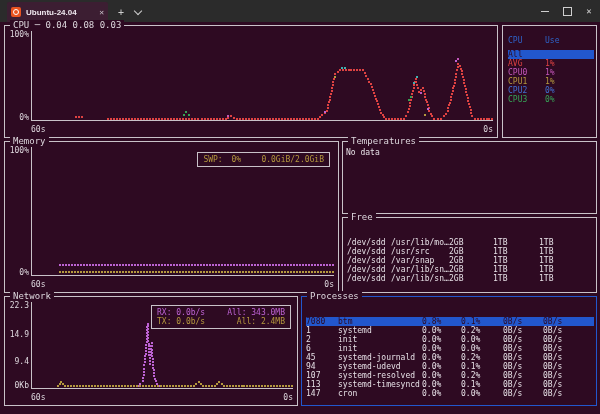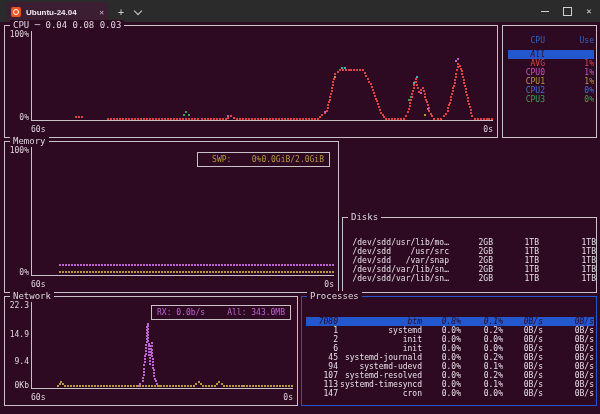--- a/index.html
+++ b/index.html
@@ -23,21 +23,21 @@
   .tab-x{color:#c9c0c9;font-size:8px;margin-left:3px;cursor:pointer;}
   .bar-btn{position:absolute;top:2px;height:20px;width:16px;color:#cfcfcf;font-size:10px;
        display:flex;align-items:center;justify-content:center;}
   .chev{display:block;width:5px;height:5px;border-right:1px solid #cfcfcf;border-bottom:1px solid #cfcfcf;
        transform:rotate(45deg);margin-top:-3px;}
   .winctl{position:absolute;top:0;height:22px;width:22px;display:flex;align-items:center;justify-content:center;}
   .winctl .min{display:block;width:8px;height:1px;background:var(--ctrl);}
   .winctl .max{display:block;width:7px;height:7px;border:1px solid var(--ctrl);}
   .winctl .cls{color:var(--ctrl);font-size:9px;line-height:9px;}
   
-  .panel{position:absolute;border:1px solid var(--border);box-sizing:border-box;background:var(--bg);text-align:right;}
+  .panel{position:absolute;border:1px solid var(--border);box-sizing:border-box;background:var(--bg);}
   .panel.blue{border-color:var(--selblue);}
   .ptitle{position:absolute;top:-6px;left:5px;background:var(--bg);padding:0 3px;
           color:var(--title);font-size:9px;line-height:11px;white-space:nowrap;}
   
   .ylab{position:absolute;left:0;top:0;bottom:15px;width:25px;}
   .ylab span{position:absolute;right:1px;color:var(--title);font-size:8px;line-height:9px;}
   .plot{position:absolute;left:26px;right:4px;top:5px;bottom:16px;
         border-left:1px solid var(--border);border-bottom:1px solid var(--border);overflow:hidden;}
   .xlab{position:absolute;left:26px;right:4px;bottom:2px;height:11px;display:flex;
         justify-content:space-between;color:var(--title);font-size:8px;line-height:11px;}
@@ -48,21 +48,21 @@
   .ovl .row{display:flex;white-space:nowrap;}
   .ovl .l1{width:28px;} .ovl .l2{width:30px;}
   .c-purple{color:var(--purple);} .c-yellow{color:var(--yellow);}
   
   .tbl{position:absolute;left:0;right:0;top:0;bottom:0;padding:11px 0 0 4px;
        font-size:8px;line-height:9px;color:var(--text);overflow:hidden;}
   .tr{display:grid;height:9px;white-space:nowrap;}
   .tr span{overflow:hidden;}
   .tr.head span{color:var(--hblue);}
   .tr.sel{background:var(--selblue);}
-  .tr.sel span{color:var(--bg) !important;font-style:italic;}
+  .tr.sel span{color:var(--bg) !important;}
   .tgap{height:9px;}
   .proc .tr{grid-template-columns:32px 84px 39px 42px 40px auto;margin-right:2px;}
   .disk .tr{grid-template-columns:44px 58px 44px 46px auto;}
   .lg .tr{grid-template-columns:37px auto;margin-right:2px;}
   .lg{padding-top:10px;padding-left:5px;}
   .lg .tgap{height:5px;}
   .temps-body{position:absolute;left:3px;top:6px;color:var(--text);font-size:8px;}
 </style>
 </head>
 <body>
@@ -586,23 +586,27 @@
     </div>
     <div class="ovl" style="right:8px;top:10px;">
       <div class="row c-yellow">
         <span class="l1">SWP:</span>
         <span class="l2">0%</span>
         <span>0.0GiB/2.0GiB</span>
       </div>
     </div>
   </div>
 
+  <div class="panel" style="left:342px;top:141px;width:255px;height:73px;">
+    <span class="ptitle">Temperatures</span>
+    <div class="temps-body">No data</div>
+  </div>
 
   <div class="panel" style="left:342px;top:217px;width:255px;height:76px;">
-    <span class="ptitle">Disks</span>
+    <span class="ptitle">Free</span>
     <div class="tbl disk">
       <div class="tgap"></div>
       <div>
           <div class="tr">
             <span>/dev/sdd</span>
             <span>/usr/lib/mo…</span>
             <span>2GB</span>
             <span>1TB</span>
             <span>1TB</span>
           </div>
@@ -809,20 +813,24 @@
       </div>
     <div class="xlab">
       <span>60s</span>
       <span>0s</span>
     </div>
     <div class="ovl" style="right:6px;top:8px;width:128px;">
       <div class="row c-purple" style="justify-content:space-between;">
         <span><span>RX:</span> <span>0.0b/s</span></span>
         <span><span>All:</span> <span>343.0MB</span></span>
       </div>
+      <div class="row c-yellow" style="justify-content:space-between;">
+        <span><span>TX:</span> <span>0.0b/s</span></span>
+        <span><span>All:</span> <span>2.4MB</span></span>
+      </div>
     </div>
   </div>
 
   <div class="panel blue" style="left:301px;top:296px;width:296px;height:110px;">
     <span class="ptitle">Processes</span>
     <div class="tbl proc">
       <div class="tgap"></div>
       <div>
           <div class="tr sel">
             <span>7080</span>

